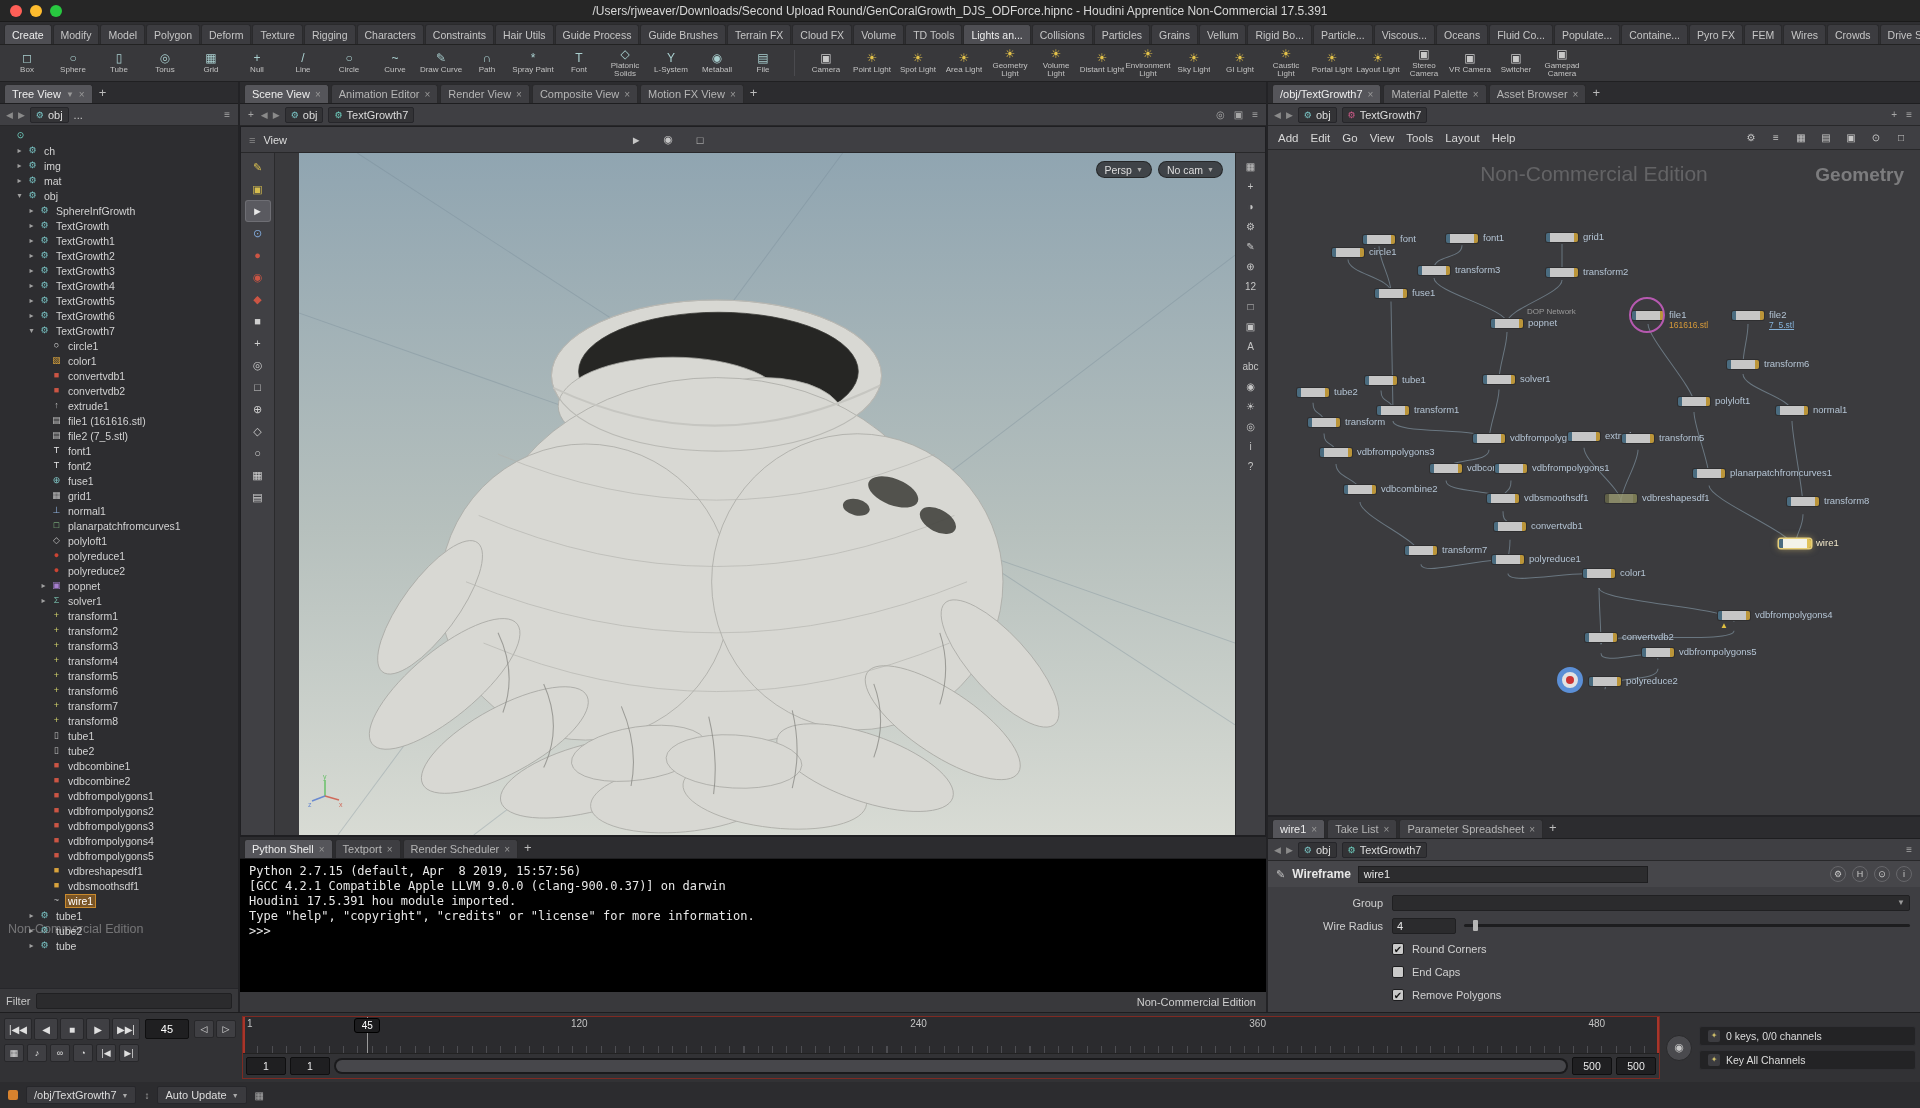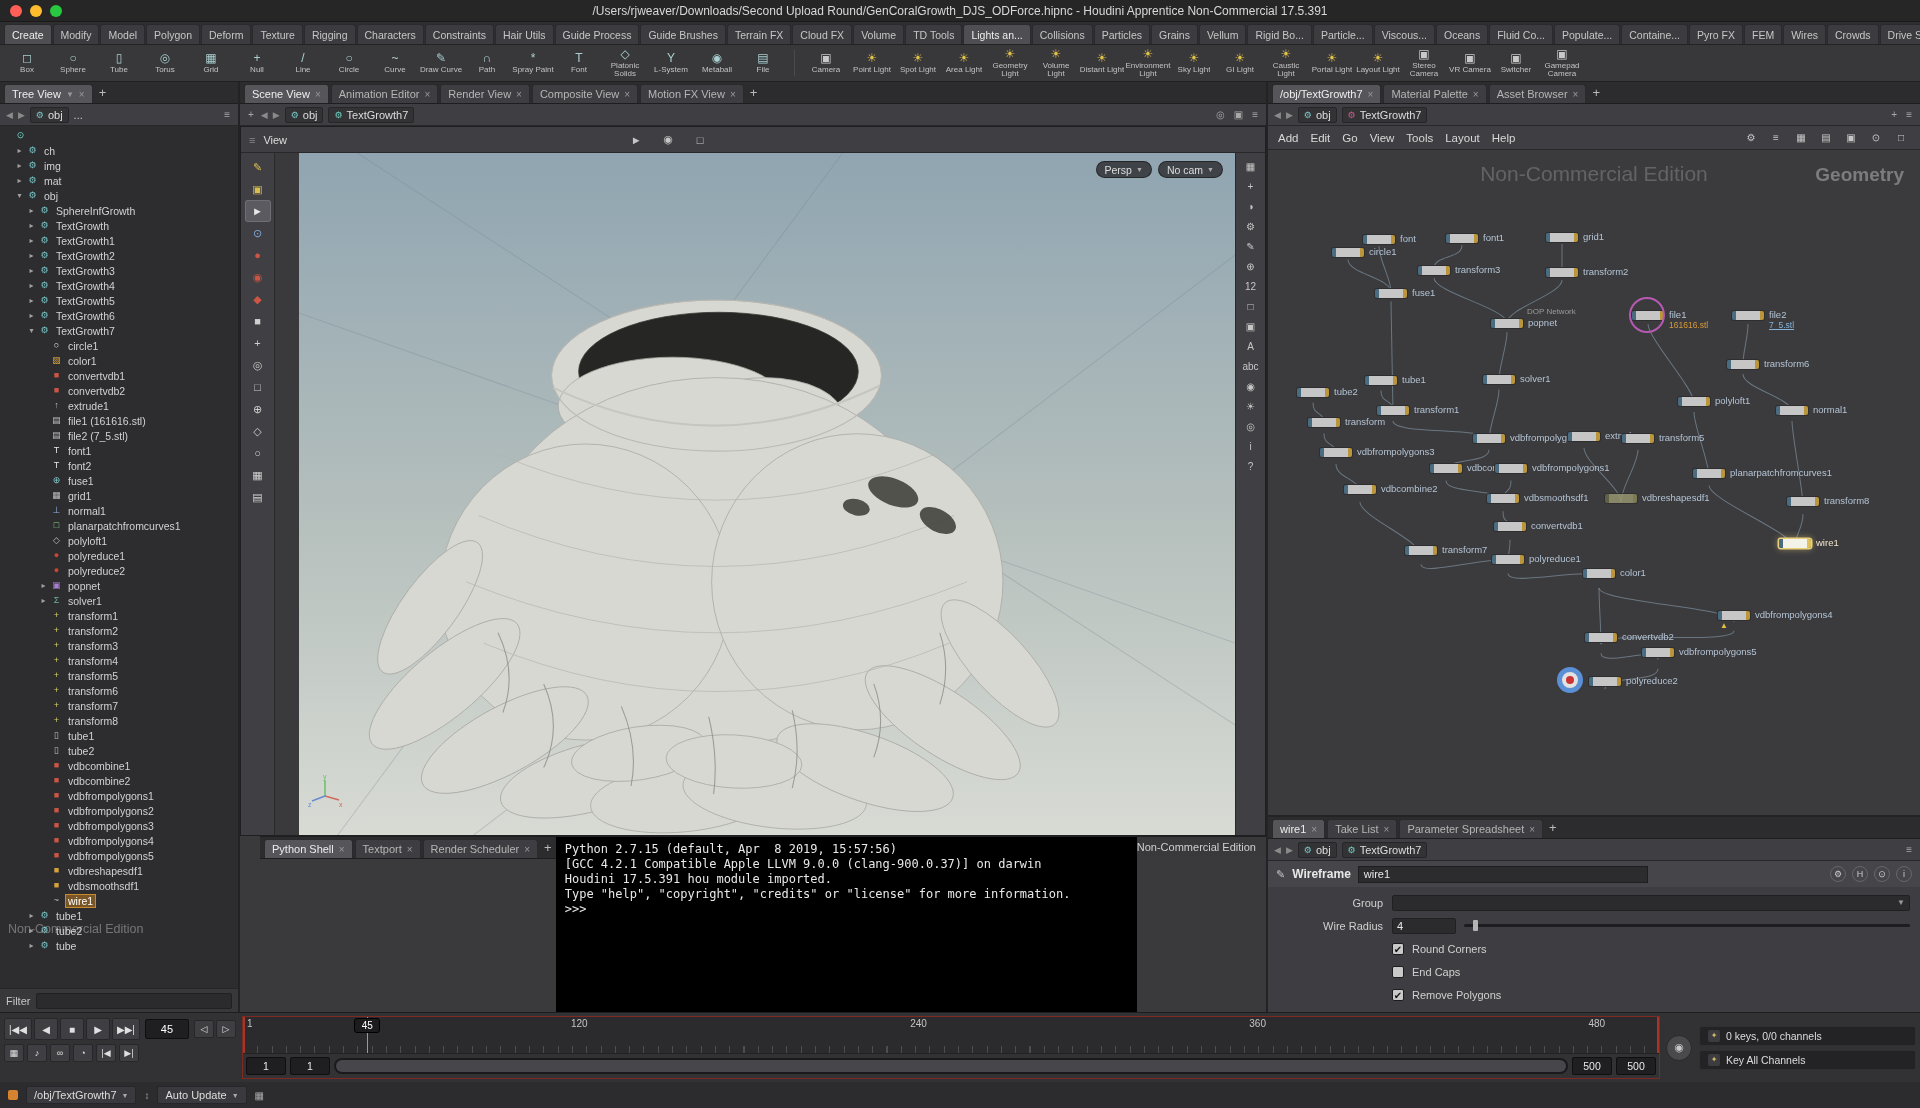--- a/index.html
+++ b/index.html
@@ -75,21 +75,21 @@
   #vp-canvas{position:relative;flex:1;overflow:hidden;min-width:0;margin-left:24px;}
   #coral-svg{position:absolute;inset:0;width:100%;height:100%;}
   #vp-pills{position:absolute;top:8px;right:12px;display:flex;gap:6px;}
   .vp-pill{background:rgba(40,40,42,0.78);border:1px solid rgba(20,20,20,0.6);border-radius:9px;height:17px;display:flex;align-items:center;gap:4px;padding:0 8px;font-size:10.5px;color:#ddd;}
   .vp-pill .caret{font-size:7px;color:#aaa;}
   #vp-helpbar{position:absolute;left:0;right:0;bottom:0;height:17px;background:rgba(28,28,30,0.78);display:flex;align-items:center;justify-content:center;font-size:10.5px;color:#e2e2e2;white-space:nowrap;}
   #vp-watermark{position:absolute;right:2px;bottom:1px;font-size:11px;font-weight:bold;color:#d7922e;}
   #axis-gizmo{position:absolute;left:8px;bottom:22px;}
 
   
-  #console-block{height:176px;display:flex;flex-direction:row;flex:none;border-top:1px solid #1f1f22;margin-left:20px;}
+  #console-block{height:176px;display:flex;flex-direction:column;flex:none;border-top:1px solid #1f1f22;}
   #console-body{flex:1;background:#000;color:#e8e8e8;font-family:"DejaVu Sans Mono",monospace;font-size:12px;line-height:15px;padding:5px 9px;white-space:pre;overflow:hidden;}
   #console-foot{height:20px;background:#39393c;display:flex;justify-content:flex-end;align-items:center;padding-right:10px;font-size:11px;color:#cfcfcf;flex:none;}
 
   
   #net-menubar{height:24px;background:#3f3f43;border-bottom:1px solid #28282a;display:flex;align-items:center;gap:12px;padding:0 10px;font-size:11.5px;color:#d8d8d8;flex:none;}
   #net-menu-icons{display:flex;gap:7px;margin-left:auto;}
   #net-menu-icons .strip-icon{width:18px;height:16px;font-size:10px;}
   #net-canvas{position:relative;flex:1;background:#3b3b3e;overflow:hidden;min-height:0;}
   #net-svg{position:absolute;inset:0;width:100%;height:100%;}
   #net-svg .edge{fill:none;stroke:#8296a5;stroke-width:1;opacity:0.65;}

